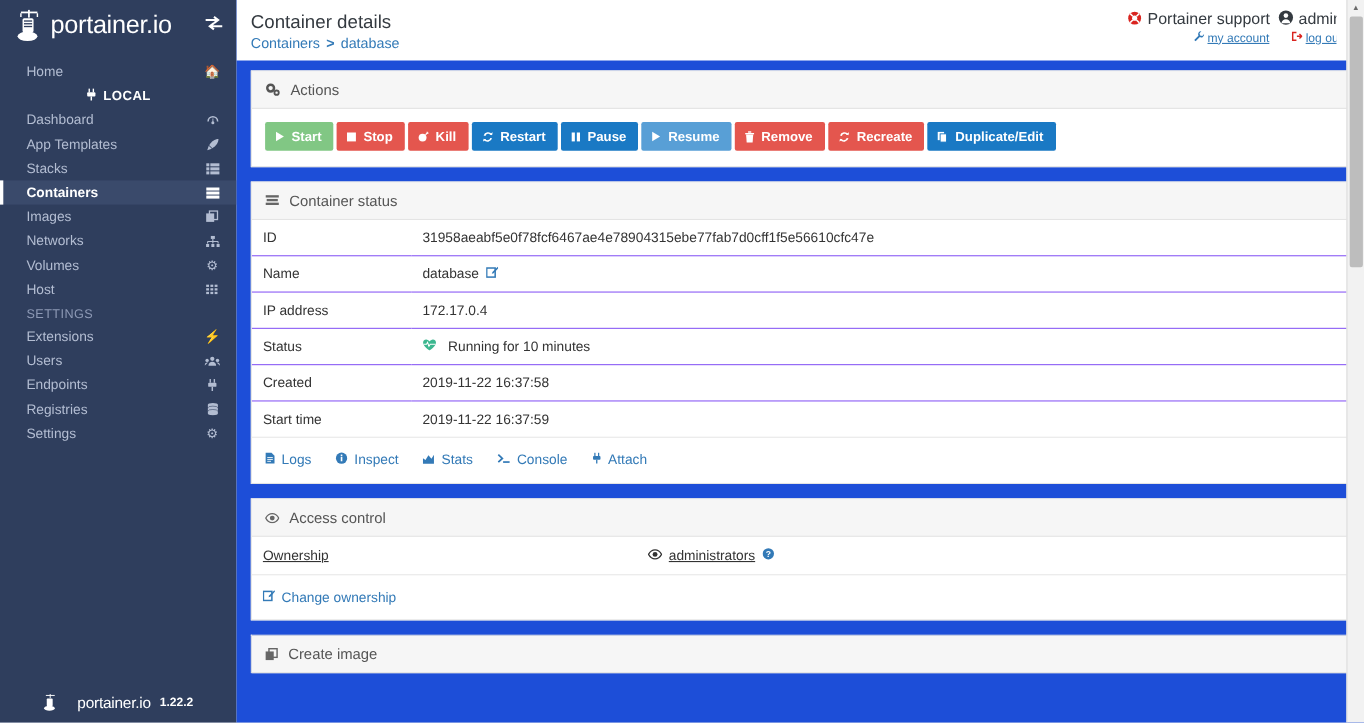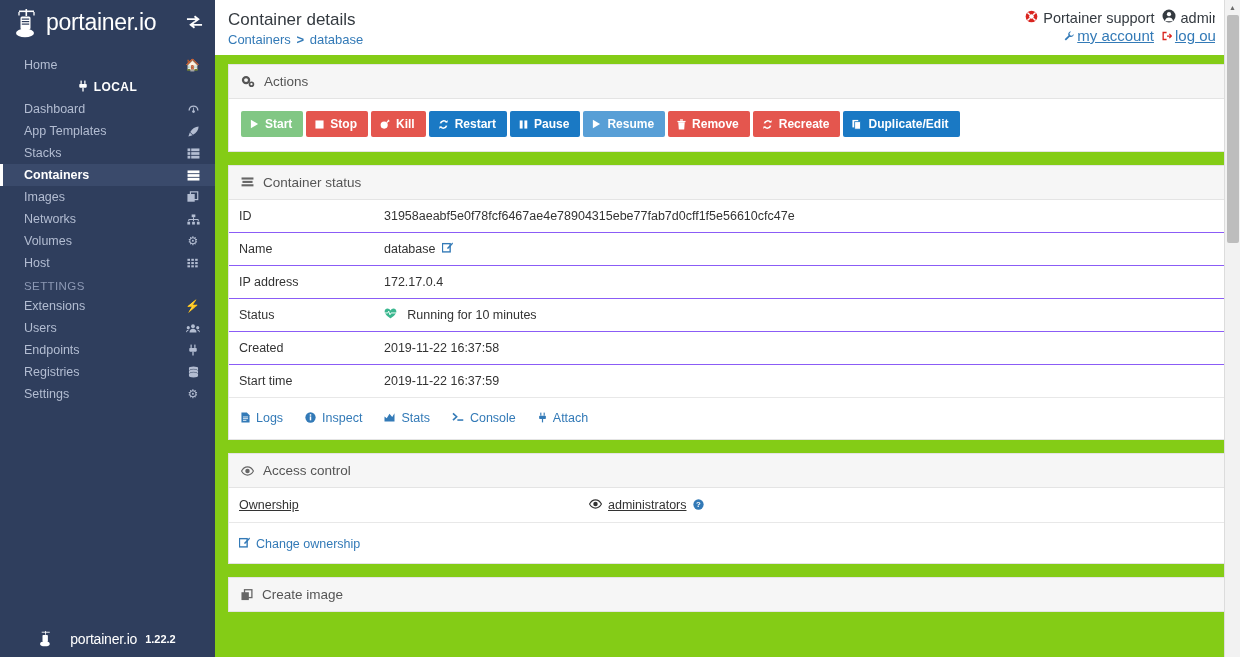--- a/index.html
+++ b/index.html
@@ -69,42 +69,42 @@
     height: 37px; display: flex; align-items: center;
     justify-content: center; gap: 5px;
     color: #fff;
   }
   .sidebar-footer .brand-logo { width: 14px; height: 17px; }
   .footer-text { font-size: 14px; letter-spacing: -0.2px; }
   .footer-version { font-size: 11px; font-weight: bold; margin-left: 3px; }
 
   
   .main {
-    flex: 1; height: 657px; background: #84cc16;
+    flex: 1; height: 657px; background: #1d4ed8;
     overflow: hidden; position: relative;
   }
   .page-header {
     background: #fff; padding: 9px 20px 8px 13px;
     display: flex; align-items: flex-start;
     min-height: 47px;
   }
   .page-title { font-size: 17px; color: #343a40; font-weight: 400; line-height: 1.3; }
   .breadcrumb { font-size: 13px; color: #337ab7; margin-top: 1px; }
   .breadcrumb .crumb { cursor: pointer; }
   .breadcrumb .sep { color: #337ab7; margin: 0 2px; font-weight: bold; }
   .header-right { margin-left: auto; text-align: center; }
   .header-top-row {
     display: flex; align-items: center; justify-content: flex-end; gap: 7px;
     font-size: 14.5px; color: #343a40;
   }
   .support-link { display: inline-flex; align-items: center; gap: 5px; color: #343a40; cursor: pointer; }
   .user-block { display: inline-flex; align-items: center; gap: 5px; }
   .header-bottom-row {
-    display: flex; align-items: center; justify-content: flex-end; gap: 8px;
-    font-size: 15px; margin-top: 1px;
+    display: flex; align-items: center; justify-content: flex-end; gap: 20px;
+    font-size: 11px; margin-top: 1px;
   }
   .mini-link { color: #337ab7; text-decoration: underline; cursor: pointer;
                display: inline-flex; align-items: center; gap: 3px; }
   .mini-link .mi { text-decoration: none; }
 
   .content { padding: 9px 12px 0 13px; }
 
   .panel { background: #fff; border: 1px solid #e4e4e4; margin-bottom: 13px; }
   .panel-head {
     background: #f6f6f6; border-bottom: 1px solid #e4e4e4;

